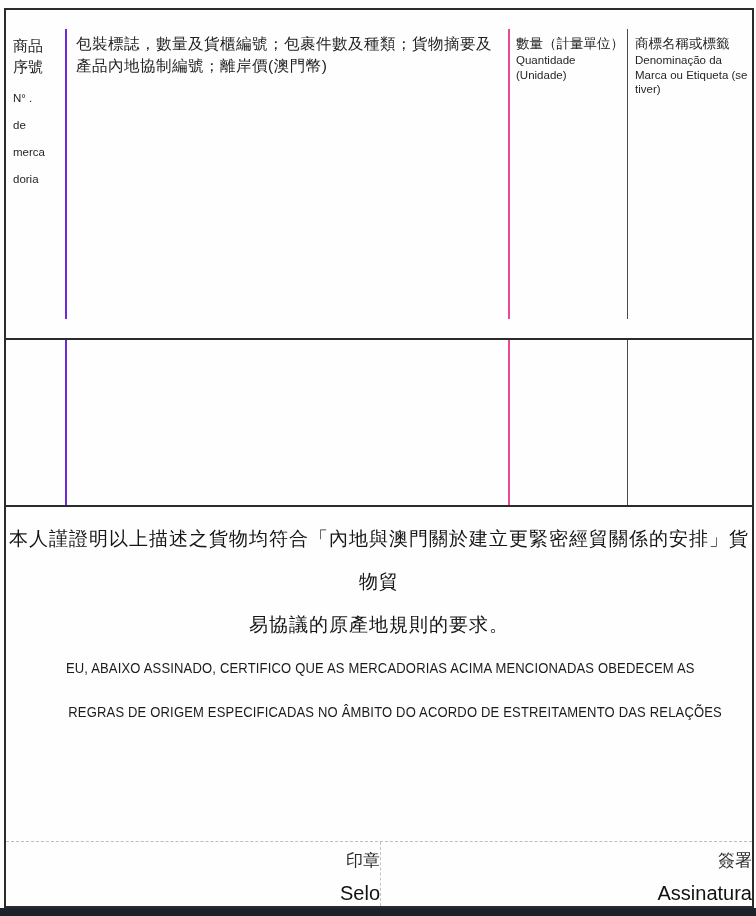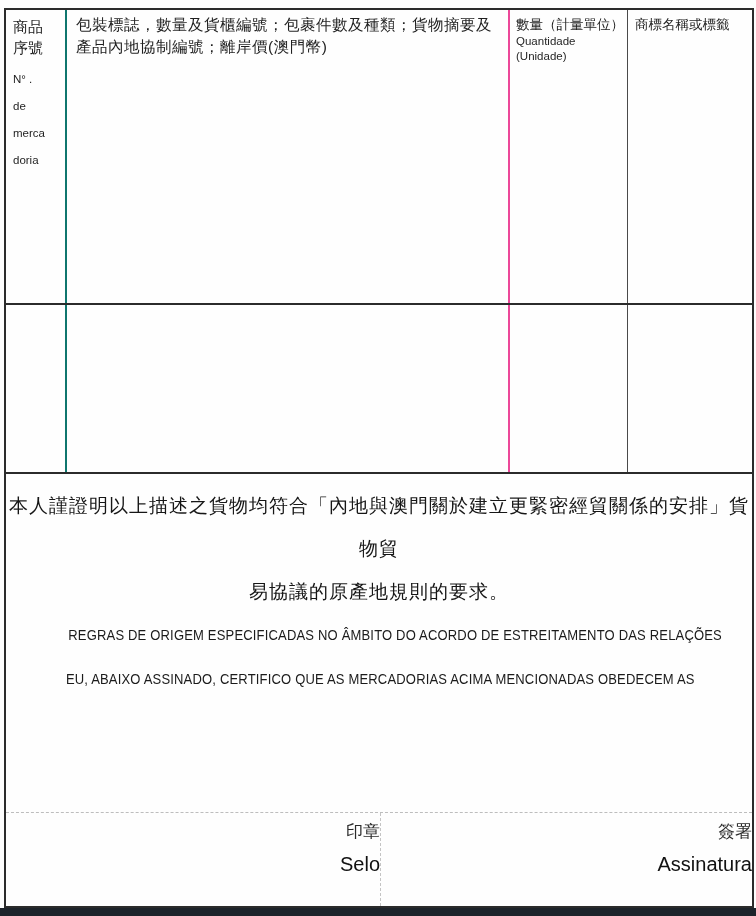--- a/index.html
+++ b/index.html
@@ -5,25 +5,25 @@
   html,body { margin:0; padding:0; background:#ffffff; }
   * { box-sizing:border-box; }
   .page {
     position:relative; width:756px; height:916px; background:#fdfdfd;
     font-family:"Liberation Sans", sans-serif; color:#1f1f1f; overflow:hidden;
   }
   .doc {
     position:absolute; left:4px; top:8px; width:750px; height:900px;
     border:2px solid #2b2b2b; display:flex; flex-direction:column; background:#fefefe;
   }
-  .trow { display:flex; }
+  .trow { display:flex;margin-top:19px; }
   .row-header { height:293px; }
   .row-empty  { height:169px; border-top:2px solid #2b2b2b; }
   .c1 { width:59px;  padding:6px 5px 0 7px; }
-  .c2 { width:443px; border-left:2px solid #0f766e; padding:4px 10px 0 9px; }
+  .c2 { width:443px; border-left:2px solid #6d28d9; padding:4px 10px 0 9px; }
   .c3 { width:119px; border-left:2px solid #ec4899; padding:5px 4px 0 6px; }
   .c4 { flex:1;      border-left:1px solid #4a4a4a; padding:5px 4px 0 7px; }
 
   .cjk-sm  { font-size:15px; line-height:21px; }
   .pt-sm   { font-size:11.5px; line-height:14.5px; color:#262626; }
   .col1-word { font-size:11.5px; margin-top:15px; }
   .col1-word:first-of-type { margin-top:10px; }
   .c2 .cjk-head { font-size:15.5px; line-height:22px; letter-spacing:0.5px; }
   .c2 .pt-sm { margin-top:3px; }
   .c3 .cjk-one, .c4 .cjk-one { font-size:13.5px; line-height:19px; white-space:nowrap; }
@@ -62,35 +62,36 @@
       <div class="c2">
         <div class="cjk-head">包裝標誌，數量及貨櫃編號；包裹件數及種類；貨物摘要及產品內地協制編號；離岸價(澳門幣)</div>
       </div>
       <div class="c3">
         <div class="cjk-one">數量（計量單位）</div>
         <div class="pt-sm">Quantidade</div>
         <div class="pt-sm">(Unidade)</div>
       </div>
       <div class="c4">
         <div class="cjk-one">商標名稱或標籤</div>
+        <div class="pt-sm">Denominação da Marca ou Etiqueta (se tiver)</div>
       </div>
     </div>
 
     <div class="trow row-empty">
       <div class="c1"></div>
       <div class="c2"></div>
       <div class="c3"></div>
       <div class="c4"></div>
     </div>
 
     <div class="cert">
       <div class="cert-cn-line">本人謹證明以上描述之貨物均符合「內地與澳門關於建立更緊密經貿關係的安排」貨物貿</div>
       <div class="cert-cn-line">易協議的原產地規則的要求。</div>
+      <div class="cert-pt-line"><span>EU, ABAIXO ASSINADO, CERTIFICO QUE AS MERCADORIAS ACIMA MENCIONADAS OBEDECEM AS</span></div>
       <div class="cert-pt-line"><span>REGRAS DE ORIGEM ESPECIFICADAS NO ÂMBITO DO ACORDO DE ESTREITAMENTO DAS RELAÇÕES</span></div>
-      <div class="cert-pt-line"><span>EU, ABAIXO ASSINADO, CERTIFICO QUE AS MERCADORIAS ACIMA MENCIONADAS OBEDECEM AS</span></div>
     </div>
 
     <div class="footer">
       <div class="fcell">
         <div class="cn">印章</div>
         <div class="pt">Selo</div>
       </div>
       <div class="fcell">
         <div class="cn">簽署</div>
         <div class="pt">Assinatura</div>

